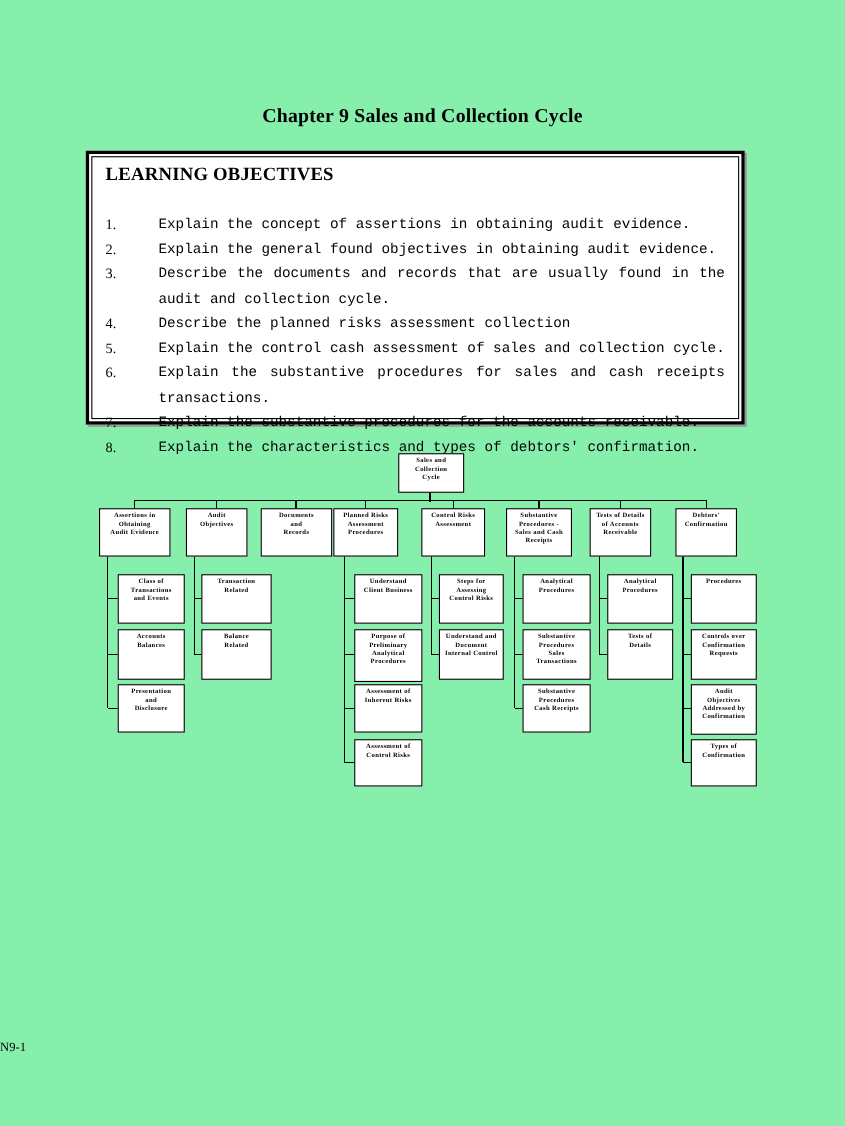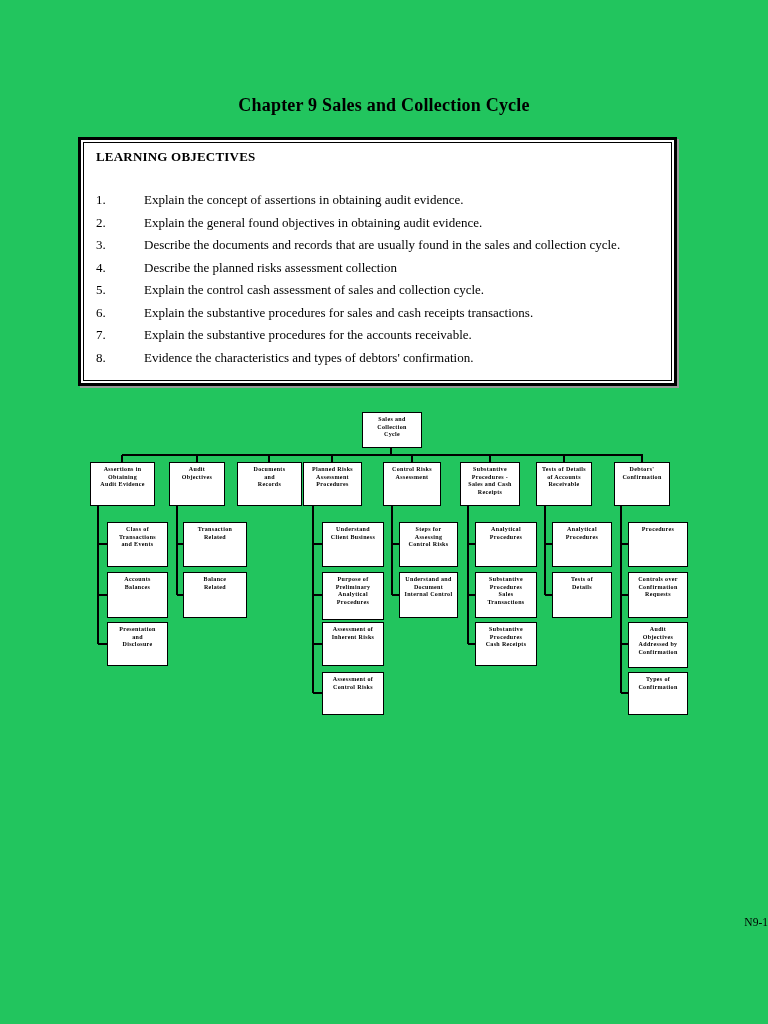--- a/index.html
+++ b/index.html
@@ -1,49 +1,49 @@
 <!DOCTYPE html>
 <html><head>
 <meta charset="utf-8">
 <style>
   html,body{margin:0;padding:0;background:#ffffff;}
   .page{
-    position:relative;width:768px;height:1024px;background:#22c55e;
+    position:relative;width:768px;height:1024px;background:#86efac;
     font-family:"Liberation Serif", serif;color:#000;overflow:hidden;
   }
   .title{
     position:absolute;top:95px;left:0;width:100%;text-align:center;
     font-size:18px;font-weight:bold;letter-spacing:.2px;
   }
   
   .obj-outer{
     position:absolute;left:78px;top:137px;width:599px;height:249px;
     border:3px solid #000;box-sizing:border-box;background:#fff;
     box-shadow:2px 2px 0 #999;
   }
   .obj-inner{
     position:absolute;top:2px;left:2px;right:2px;bottom:2px;
     border:1px solid #000;box-sizing:border-box;padding:6px 12px 4px 12px;
   }
-  .obj-heading{font-size:13px;font-weight:bold;letter-spacing:.2px;}
+  .obj-heading{font-size:17px;font-weight:bold;letter-spacing:.2px;}
   .obj-list{margin-top:24px;}
   .obj-item{display:flex;line-height:22.5px;font-size:13px;}
   .obj-num{width:48px;flex:none;}
-  .obj-text{flex:1;text-align:justify;}
+  .obj-text{flex:1;text-align:justify;font-family:Liberation Mono, monospace;}
   
   .chart{position:absolute;left:0;top:400px;width:768px;height:330px;}
   .chart svg{position:absolute;left:0;top:0;}
   .cbox{
     position:absolute;box-sizing:border-box;background:#fff;
     border:1.5px solid #000;font-size:6px;font-weight:bold;line-height:7.5px;
     text-align:center;white-space:pre-line;padding:3px 1px 0 1px;
     letter-spacing:.35px;overflow:hidden;
   }
   .footer{
-    position:absolute;top:916px;left:0;width:100%;text-align:right;font-size:11.5px;
+    position:absolute;top:946px;left:0;width:100%;text-align:left;font-size:11.5px;
   }
 </style>
 </head>
 <body>
 
 <div class="page">
 
   <div class="title">Chapter 9 Sales and Collection Cycle</div>
 
   <div class="obj-outer">
@@ -53,41 +53,41 @@
         <div class="obj-item">
           <span class="obj-num">1.</span>
           <span class="obj-text">Explain the concept of assertions in obtaining audit evidence.</span>
         </div>
         <div class="obj-item">
           <span class="obj-num">2.</span>
           <span class="obj-text">Explain the general found objectives in obtaining audit evidence.</span>
         </div>
         <div class="obj-item">
           <span class="obj-num">3.</span>
-          <span class="obj-text">Describe the documents and records that are usually found in the sales and collection cycle.</span>
+          <span class="obj-text">Describe the documents and records that are usually found in the audit and collection cycle.</span>
         </div>
         <div class="obj-item">
           <span class="obj-num">4.</span>
           <span class="obj-text">Describe the planned risks assessment collection</span>
         </div>
         <div class="obj-item">
           <span class="obj-num">5.</span>
           <span class="obj-text">Explain the control cash assessment of sales and collection cycle.</span>
         </div>
         <div class="obj-item">
           <span class="obj-num">6.</span>
           <span class="obj-text">Explain the substantive procedures for sales and cash receipts transactions.</span>
         </div>
         <div class="obj-item">
           <span class="obj-num">7.</span>
           <span class="obj-text">Explain the substantive procedures for the accounts receivable.</span>
         </div>
         <div class="obj-item">
           <span class="obj-num">8.</span>
-          <span class="obj-text">Evidence the characteristics and types of debtors' confirmation.</span>
+          <span class="obj-text">Explain the characteristics and types of debtors' confirmation.</span>
         </div>
       </div>
     </div>
   </div>
 
   <div class="chart">
     <svg width="768" height="330" viewBox="0 0 768 330" shape-rendering="crispEdges">
       <g stroke="#000" stroke-width="1.2" fill="none">
 
         <line x1="391" y1="48" x2="391" y2="56"></line>

